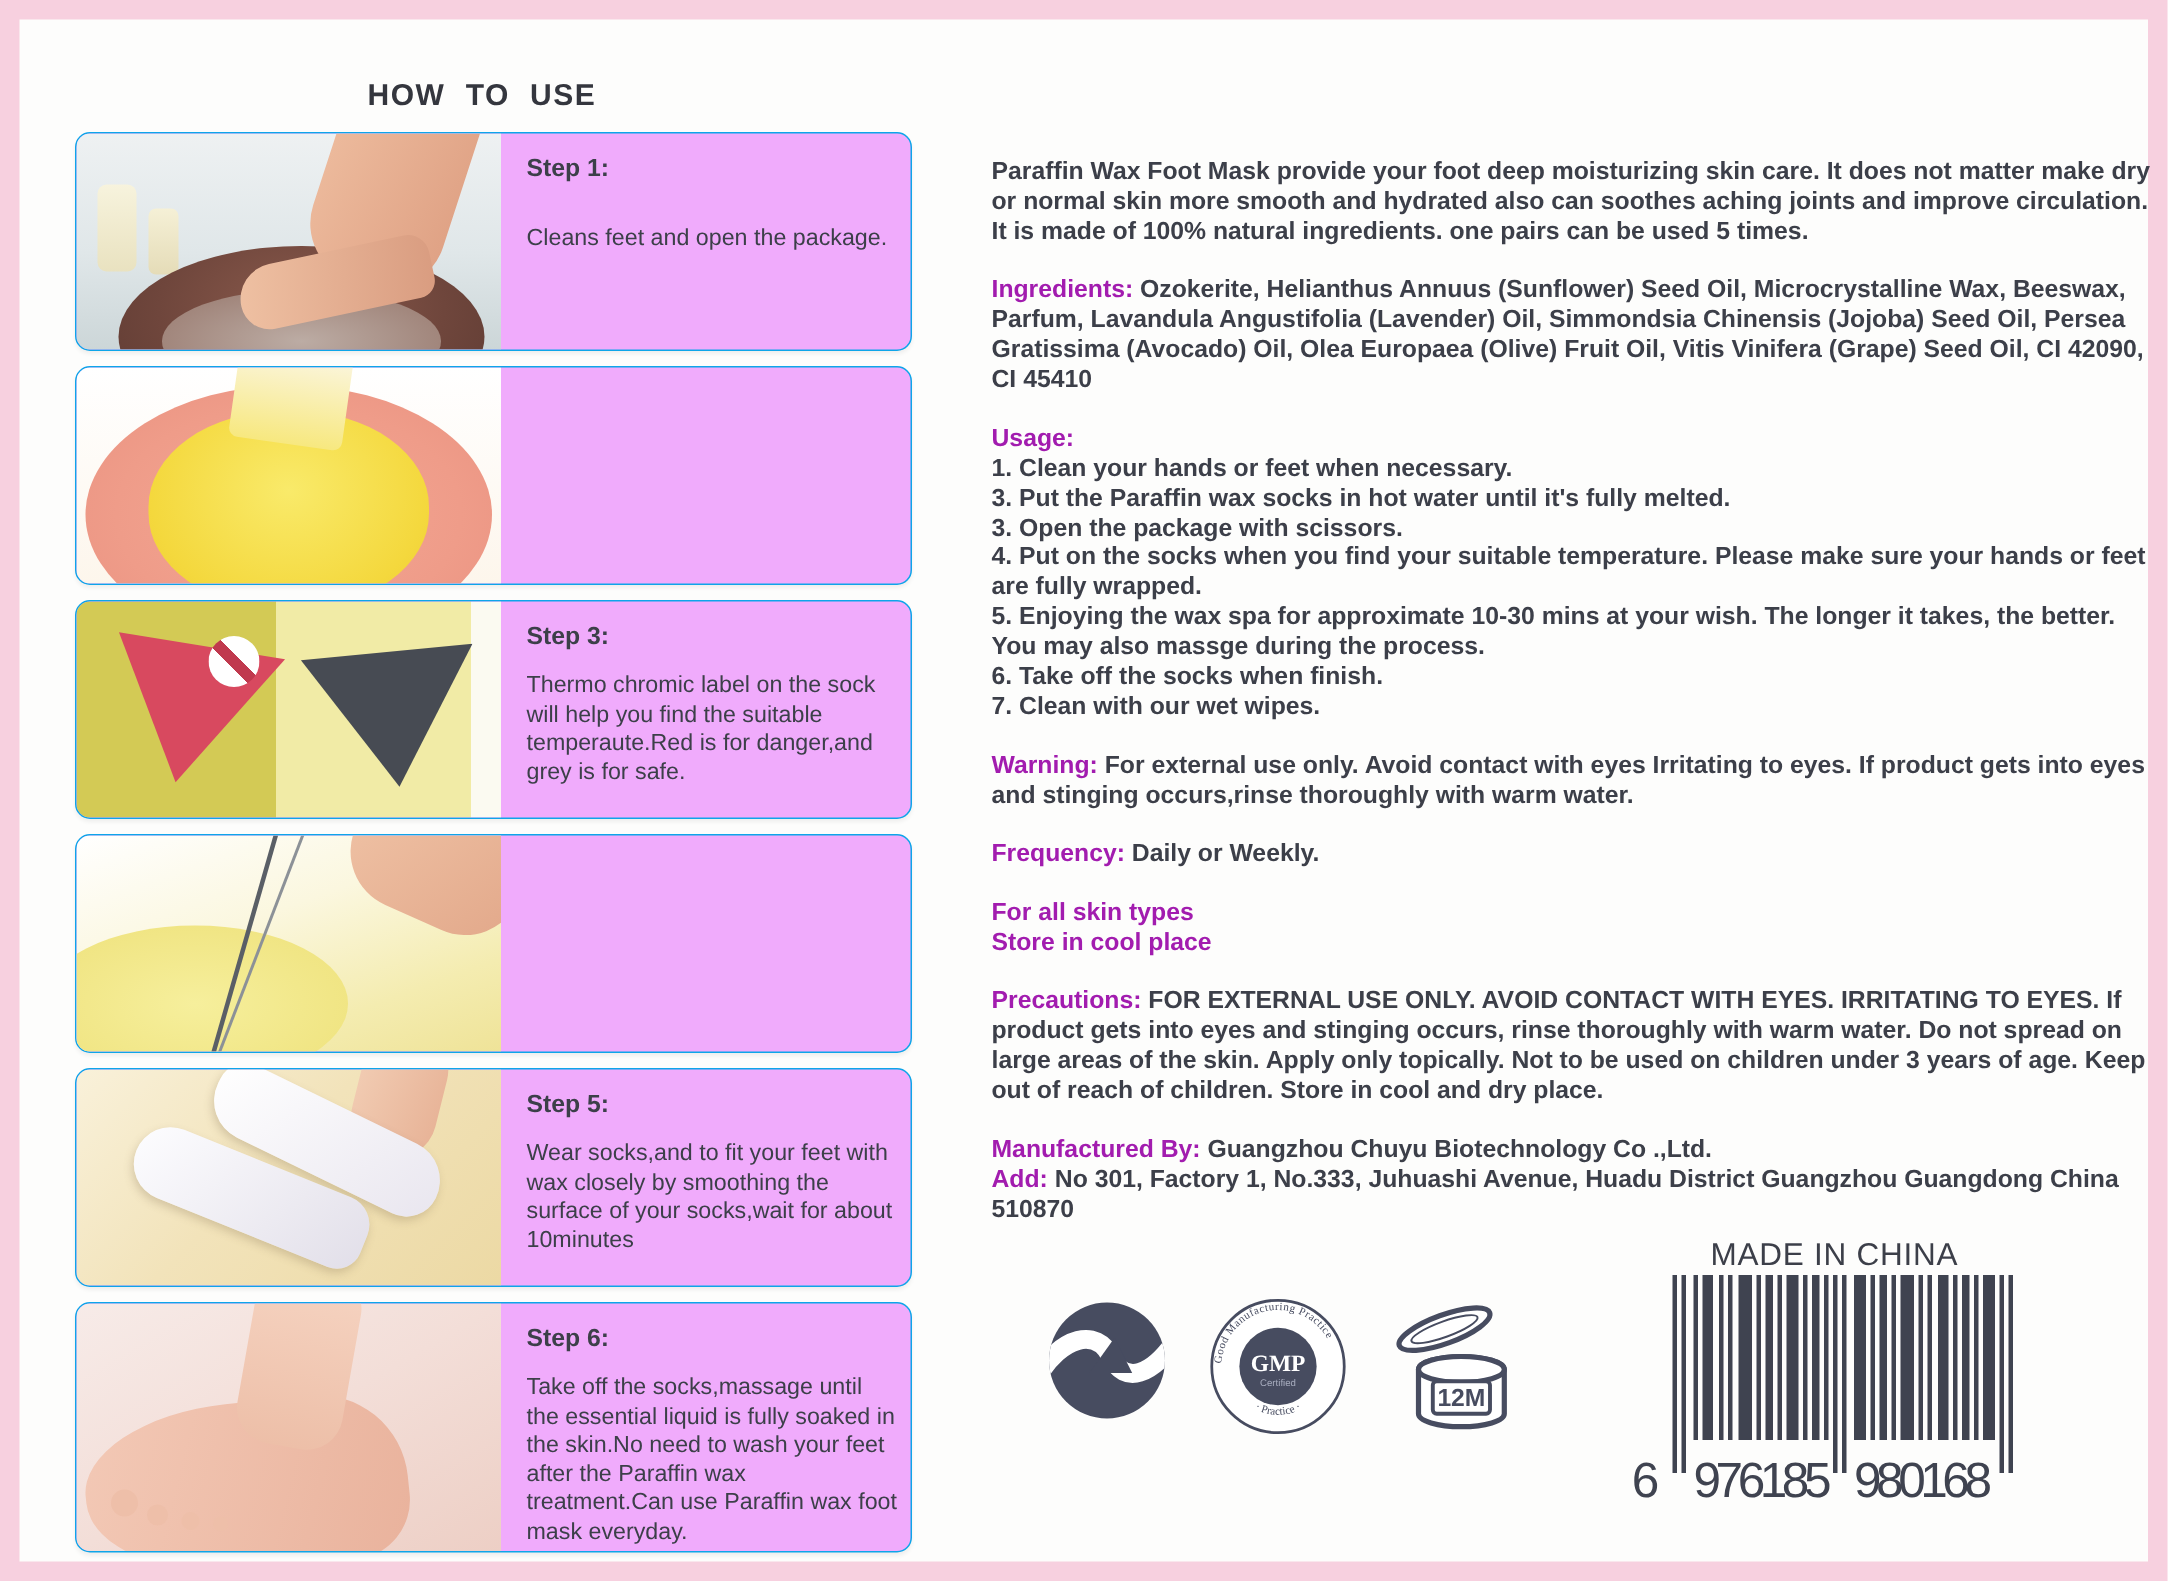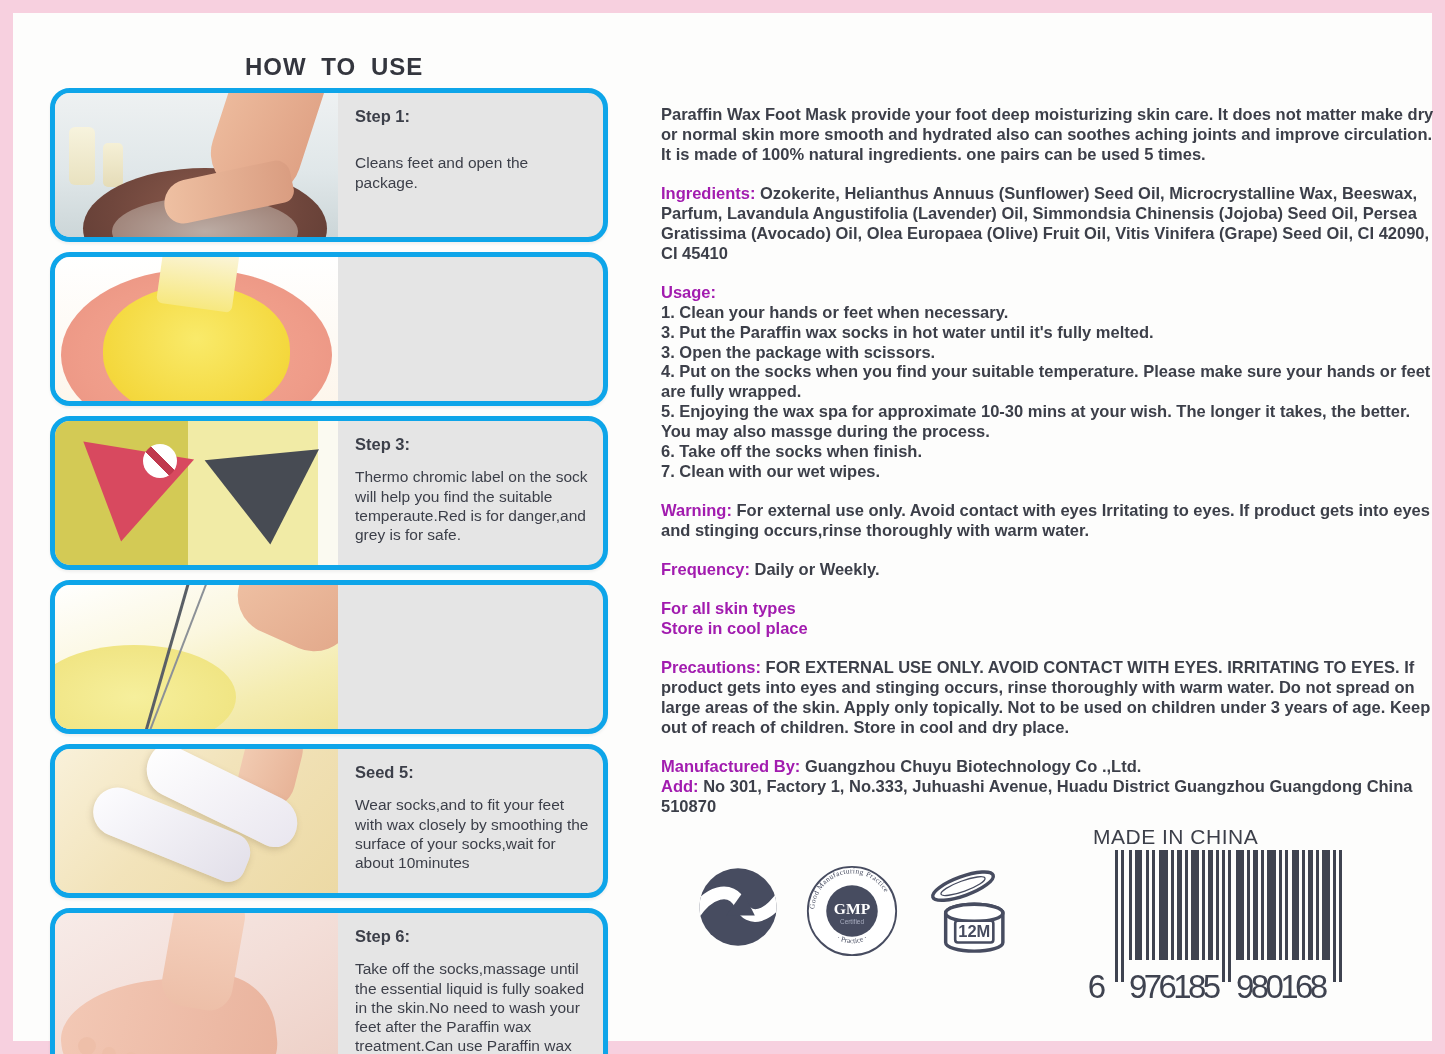--- a/index.html
+++ b/index.html
@@ -3,26 +3,26 @@
 <meta charset="utf-8">
 <style>
   html,body{margin:0;padding:0;}
   body{
     width:1445px;height:1054px;position:relative;overflow:hidden;
     font-family:"Liberation Sans",sans-serif;color:#3c3f49;background:#f7d0df;
   }
   .panel{position:absolute;left:13px;top:13px;right:13px;bottom:13px;background:#fdfdfc;}
 
   
-  .title{position:absolute;left:232px;top:40px;font-size:24px;font-weight:bold;
+  .title{position:absolute;left:232px;top:40px;font-size:20px;font-weight:bold;
          color:#34363e;letter-spacing:1px;word-spacing:7px;}
 
   
   .steps{position:absolute;left:37px;top:75px;width:558px;display:flex;flex-direction:column;gap:10px;}
-  .card{height:144px;background:#e5e5e5;border:5px solid #0ea5e9;border-radius:20px;
+  .card{height:144px;background:#f0abfc;border:1px solid #0ea5e9;border-radius:10px;
         display:flex;overflow:hidden;box-shadow:0 2px 3px rgba(0,0,0,.06);}
   .card.tall{height:165px;}
   .photo{width:283px;flex:none;position:relative;overflow:hidden;}
   .photo *{position:absolute;}
   .step-text{flex:1;padding:13px 8px 8px 17px;font-size:15.5px;line-height:1.24;color:#3c3f49;}
   .step-label{font-weight:bold;font-size:16.5px;margin-bottom:13px;}
   .step-label.gap-lg{margin-bottom:27px;}
 
   
   .p1{background:linear-gradient(180deg,#eef1f2,#e0e7e9 55%,#ccd6d8);}
@@ -85,21 +85,21 @@
            background:linear-gradient(180deg,#f6d4c2,#edbfa8);}
 
   
   .info{position:absolute;left:648px;top:92px;width:778px;font-size:16.5px;line-height:1.21;font-weight:bold;}
   .info p{margin:0 0 19px 0;}
   .info .tight{margin-bottom:0;}
   .usage-line{margin:0;}
   b{color:#a21caf;}
 
   
-  .made-in{position:absolute;left:1080px;top:812px;width:260px;text-align:left;
+  .made-in{position:absolute;left:1080px;top:812px;width:260px;text-align:center;
            font-size:21px;color:#3c3f49;letter-spacing:.5px;}
   .cert-row{position:absolute;left:683px;top:852px;display:flex;gap:26px;align-items:flex-start;}
   .barcode-wrap{position:absolute;left:1072px;top:835px;}
 </style>
 </head>
 <body>
 
 <div class="panel">
 
   <div class="title">HOW TO USE</div>
@@ -150,21 +150,21 @@
       </div>
     </div>
 
     <div class="card">
       <div class="photo p5">
         <div class="p5-leg"></div>
         <div class="p5-sock1"></div>
         <div class="p5-sock2"></div>
       </div>
       <div class="step-text">
-        <div class="step-label">Seed 5:</div>
+        <div class="step-label">Step 5:</div>
         <div>Wear socks,and to fit your feet with wax closely by smoothing the surface of your socks,wait for about 10minutes</div>
       </div>
     </div>
 
     <div class="card tall">
       <div class="photo p6">
         <div class="p6-foot"></div>
         <div class="p6-toes"></div>
         <div class="p6-hand"></div>
       </div>

